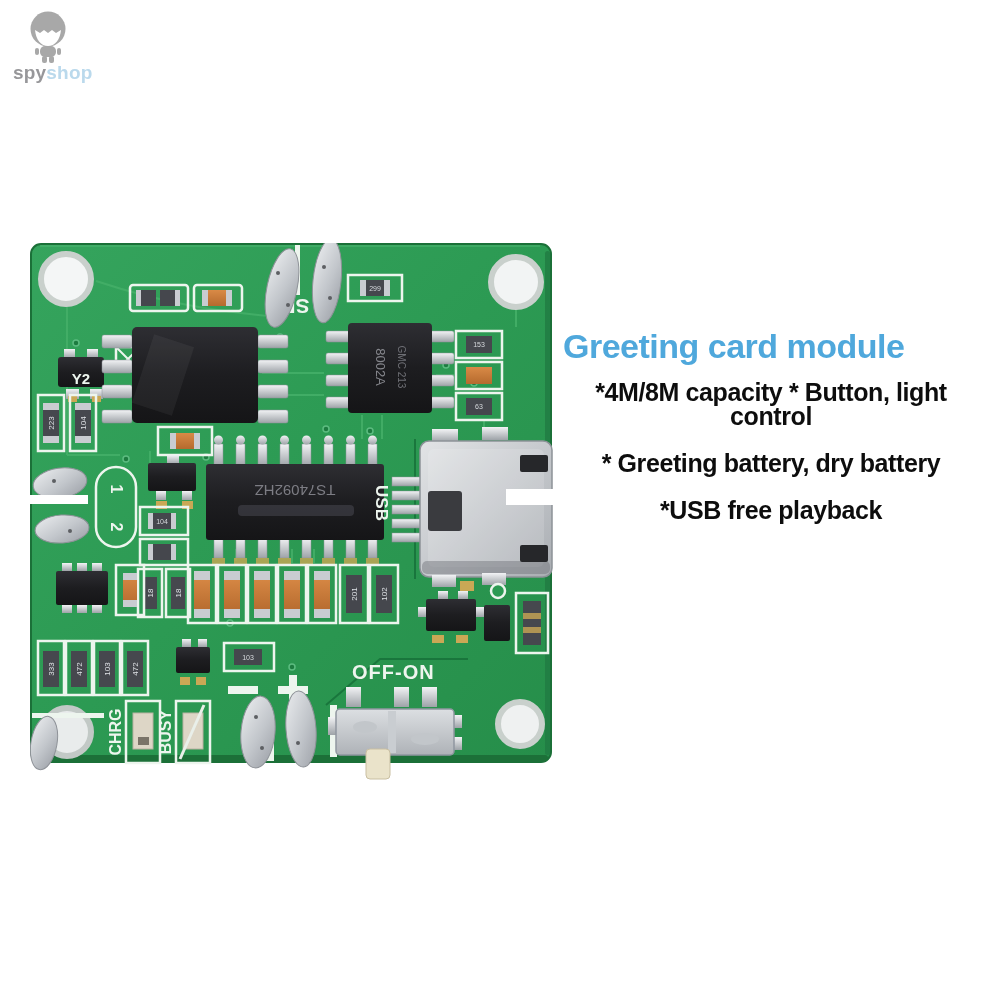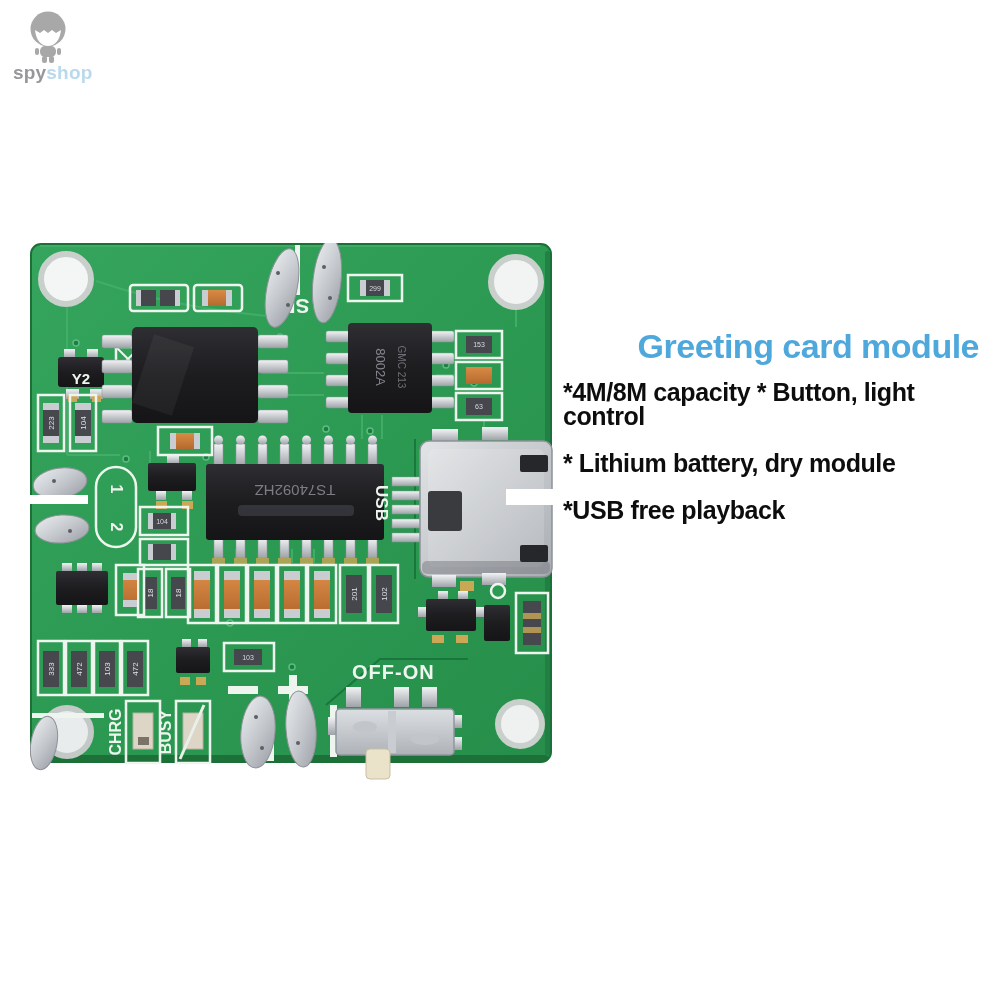--- a/index.html
+++ b/index.html
@@ -8,22 +8,22 @@
   
   .logo{position:absolute;left:10px;top:6px;width:120px;height:90px;}
   .logo .mark{position:absolute;left:16px;top:2px;}
   .logo .word{position:absolute;left:3px;top:56px;font-size:19px;font-weight:700;letter-spacing:.2px;}
   .logo .spy{color:#97979a;}
   .logo .shop{color:#bad9ec;}
   
   .pcb{position:absolute;left:30px;top:243px;width:524px;height:545px;}
   
   .info{position:absolute;left:563px;top:328px;width:416px;}
-  .info h1{margin:0 0 15px 0;font-size:34px;line-height:37px;font-weight:700;letter-spacing:-.5px;color:#4fa8dc;text-align:right;}
-  .info p{margin:0 0 23px 0;font-size:25px;line-height:24px;font-weight:700;letter-spacing:-.4px;color:#0d0d0d;}
+  .info h1{margin:0 0 15px 0;font-size:34px;line-height:37px;font-weight:700;letter-spacing:-.5px;color:#4fa8dc;}
+  .info p{margin:0 0 23px 0;font-size:25px;line-height:24px;font-weight:700;letter-spacing:-.4px;color:#0d0d0d;text-align:center;}
   text{font-family:"Liberation Sans", sans-serif;}
 </style>
 </head>
 <body>
 
 <div id="canvas">
 
   <div class="logo">
     <svg class="mark" width="44" height="58" viewBox="0 0 44 58">
       <circle cx="22" cy="21" r="17.5" fill="#a8a8a8"></circle>
@@ -477,17 +477,17 @@
           <circle cx="232" cy="505" r="2"></circle>
       </g>
     </g>
 
     <rect x="0" y="252" width="58" height="9" fill="#ffffff"></rect>
   </svg>
 
   <div class="info">
     <h1>Greeting card module</h1>
     <p>*4M/8M capacity * Button, light control</p>
-    <p>* Lithium battery, dry module</p>
+    <p>* Greeting battery, dry battery</p>
     <p>*USB free playback</p>
   </div>
 
 </div>
 
 </body></html>

